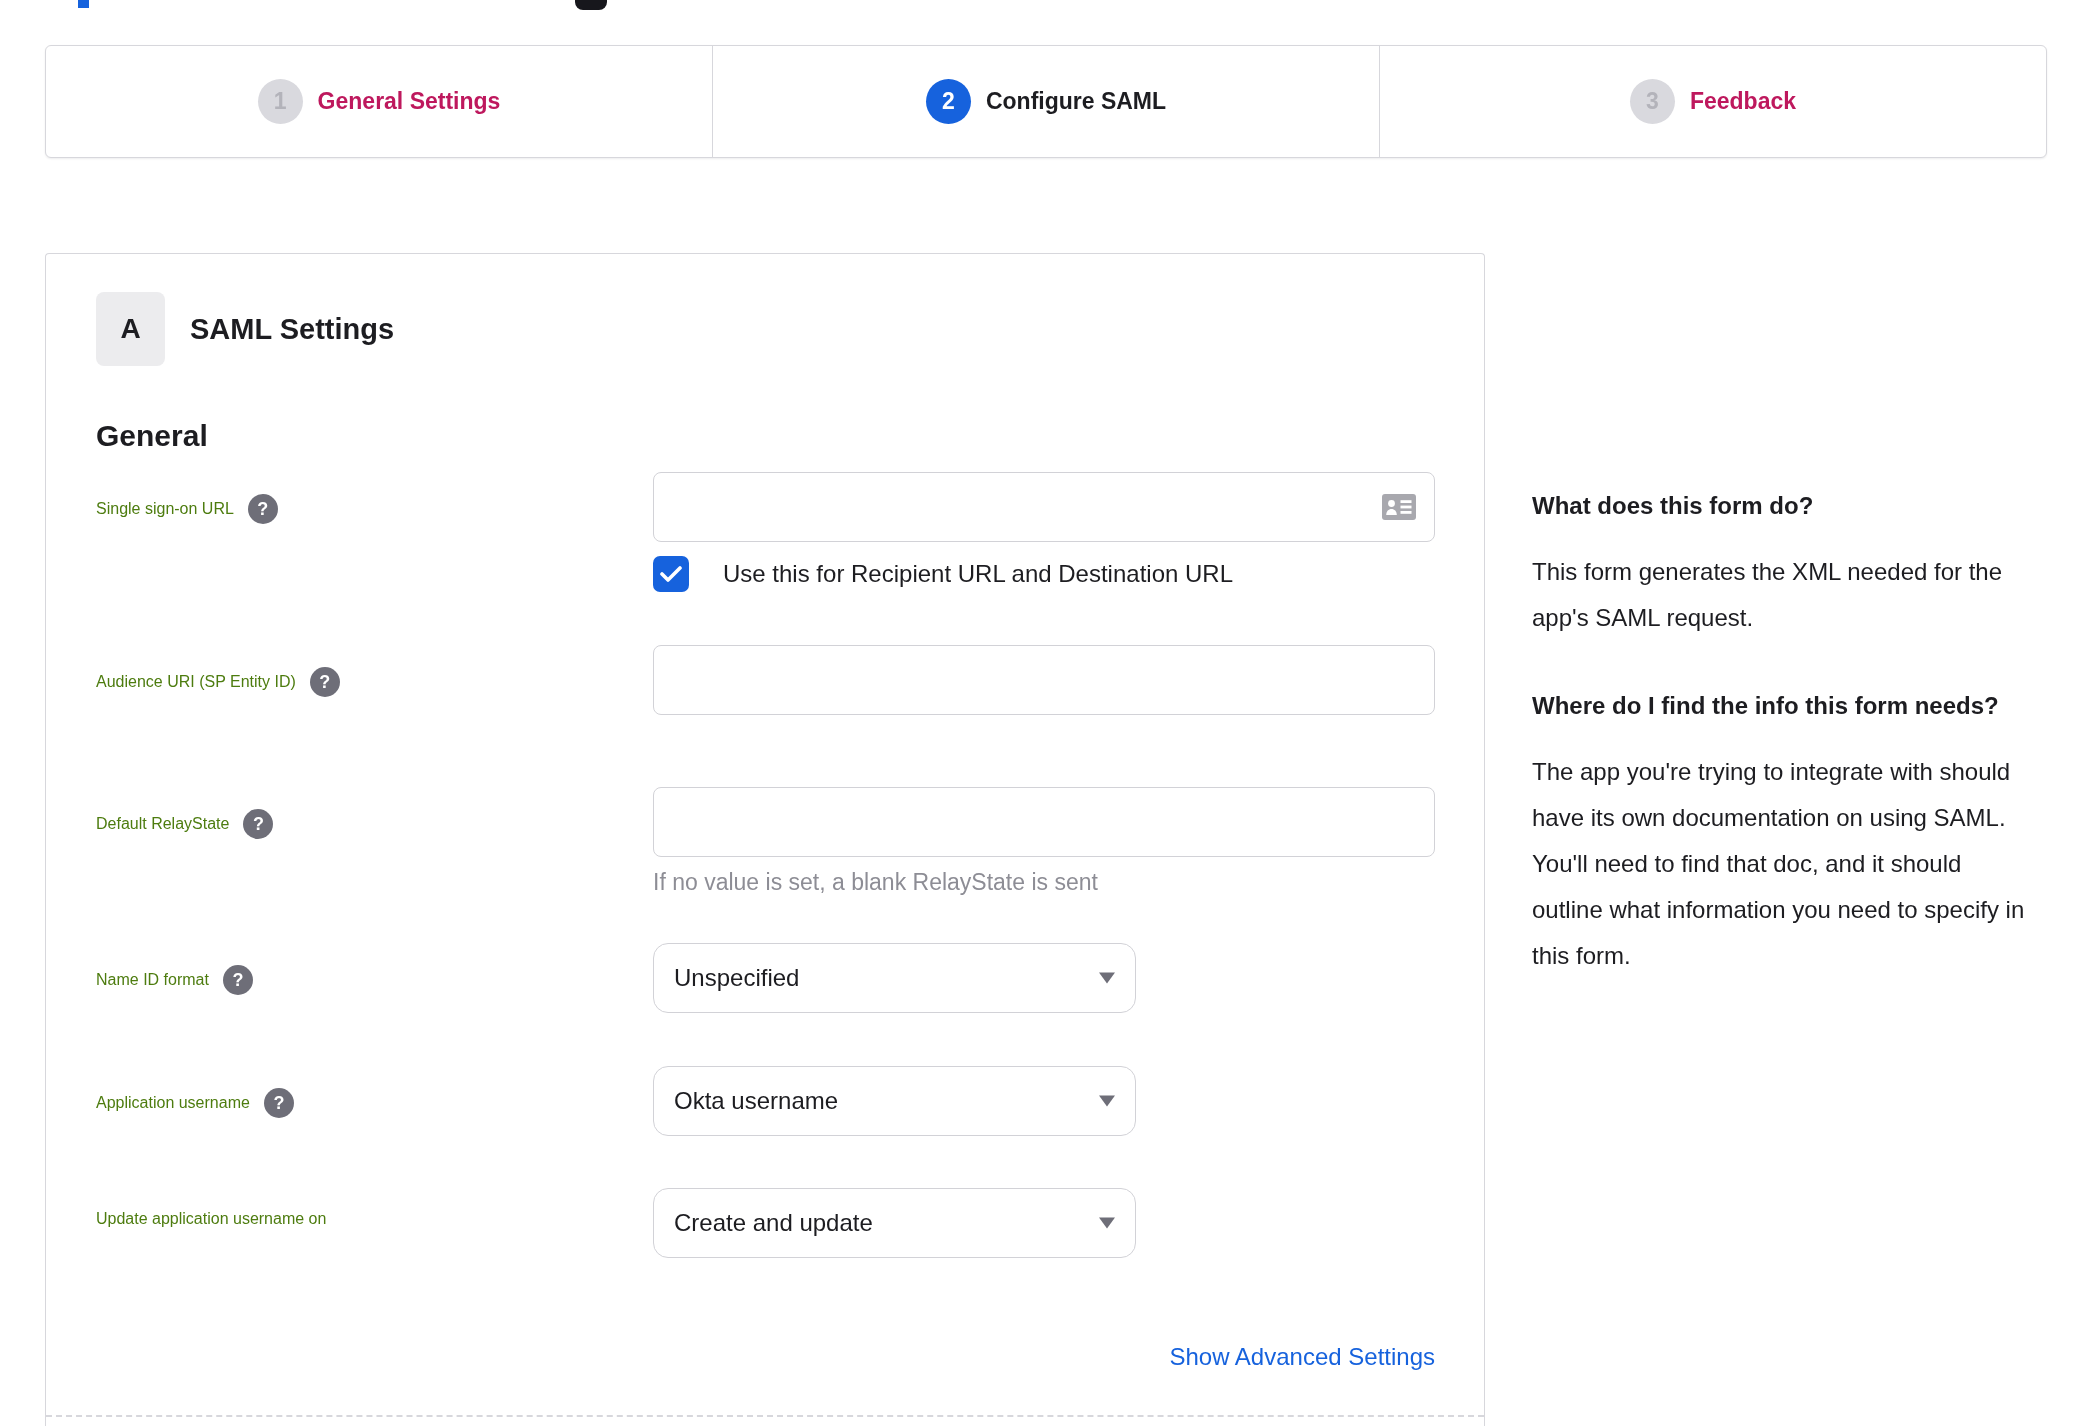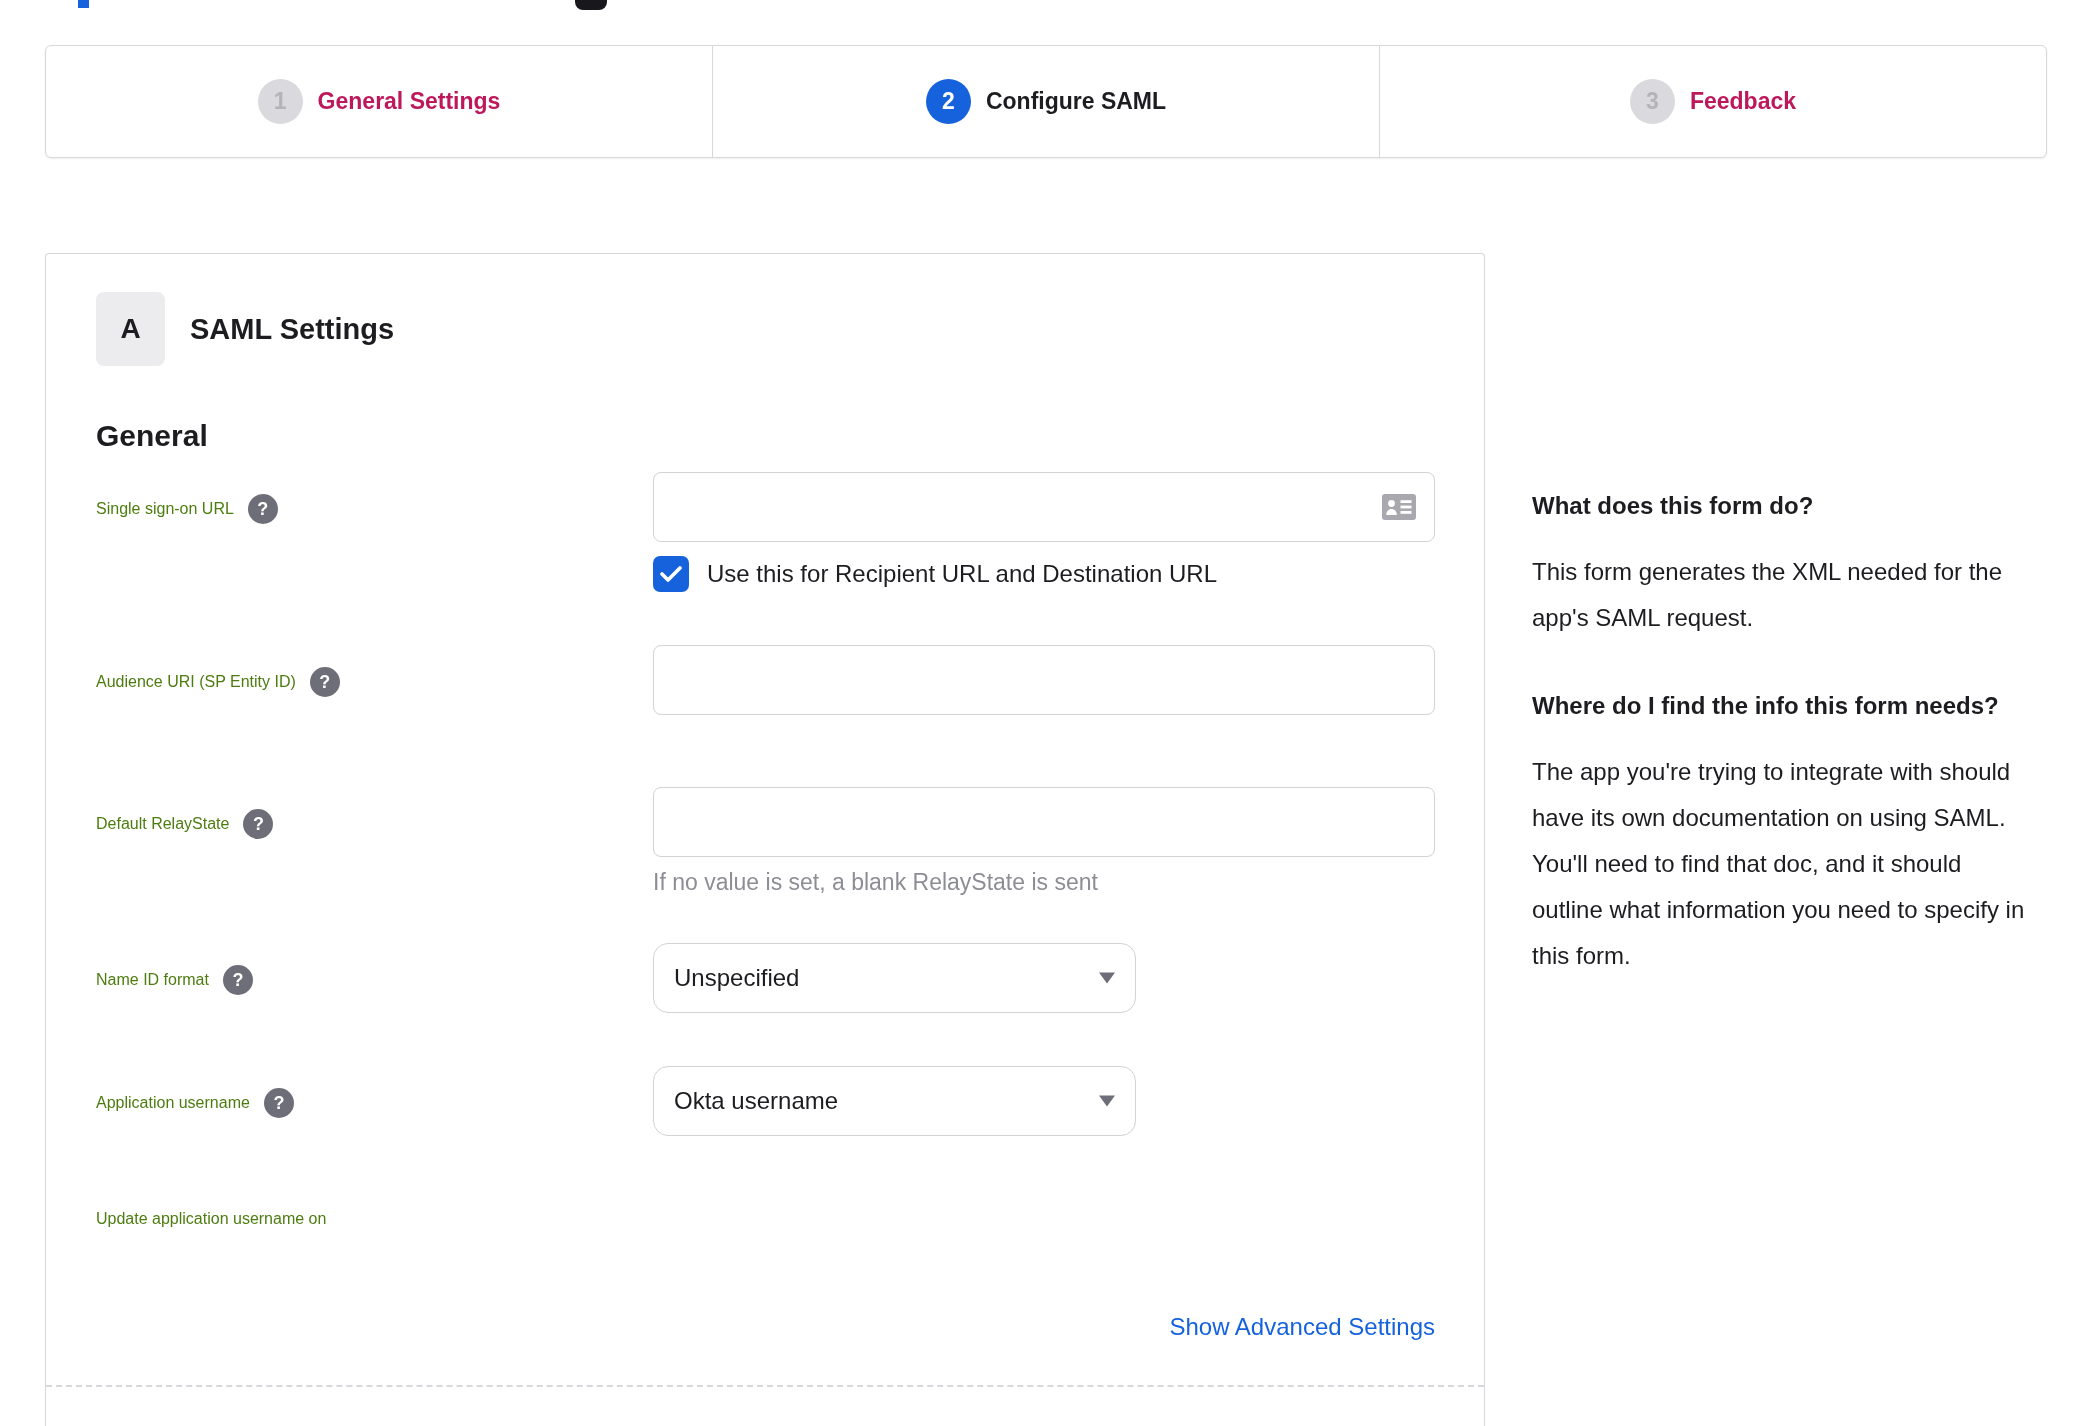--- a/index.html
+++ b/index.html
@@ -50,21 +50,21 @@
   .text-input { position:relative; width:782px; height:70px; border:1px solid #d2d2d7;
                 border-radius:8px; background:#fff; }
   .text-input input { position:absolute; inset:0; border:none; outline:none; background:transparent;
                       font-size:24px; padding:0 60px 0 20px; font-family:"Liberation Sans",sans-serif; }
   .input-icon { position:absolute; right:18px; top:50%; transform:translateY(-50%); cursor:pointer;
                 line-height:0; }
 
   .checkbox-row { display:flex; align-items:center; margin-top:14px; }
   .checkbox { width:36px; height:36px; border-radius:7px; background:#1662dd; display:flex;
               align-items:center; justify-content:center; cursor:pointer; flex:none; }
-  .checkbox-label { font-size:24px; margin-left:18px; }
+  .checkbox-label { font-size:24px; margin-left:34px; }
 
   .hint { font-size:23px; color:#8d8d95; margin-top:12px; }
 
   .select { position:relative; width:483px; height:70px; border:1px solid #d2d2d7; border-radius:15px;
             background:#fff; display:flex; align-items:center; padding:0 20px; cursor:pointer; }
   .select-value { font-size:24px; color:#1d1d21; }
   .select-arrow { position:absolute; right:20px; top:50%; transform:translateY(-50%);
                   width:0; height:0; border-left:8px solid transparent; border-right:8px solid transparent;
                   border-top:11px solid #6e6e78; }
 
@@ -191,20 +191,26 @@
             <span class="select-value">Okta username</span>
             <span class="select-arrow"></span>
           </div>
         </div>
       </div>
 
       <div class="form-row" style="margin-bottom:0;">
         <div class="label-col">
           <span class="field-label">Update application username on</span>
         </div>
+        <div class="control-col">
+          <div class="select">
+            <span class="select-value">Create and update</span>
+            <span class="select-arrow"></span>
+          </div>
+        </div>
       </div>
 
       <div class="advanced-row">
         <a class="advanced-link">Show Advanced Settings</a>
       </div>
 
       <div class="dashed-divider"></div>
     </div>
   </div>
 

